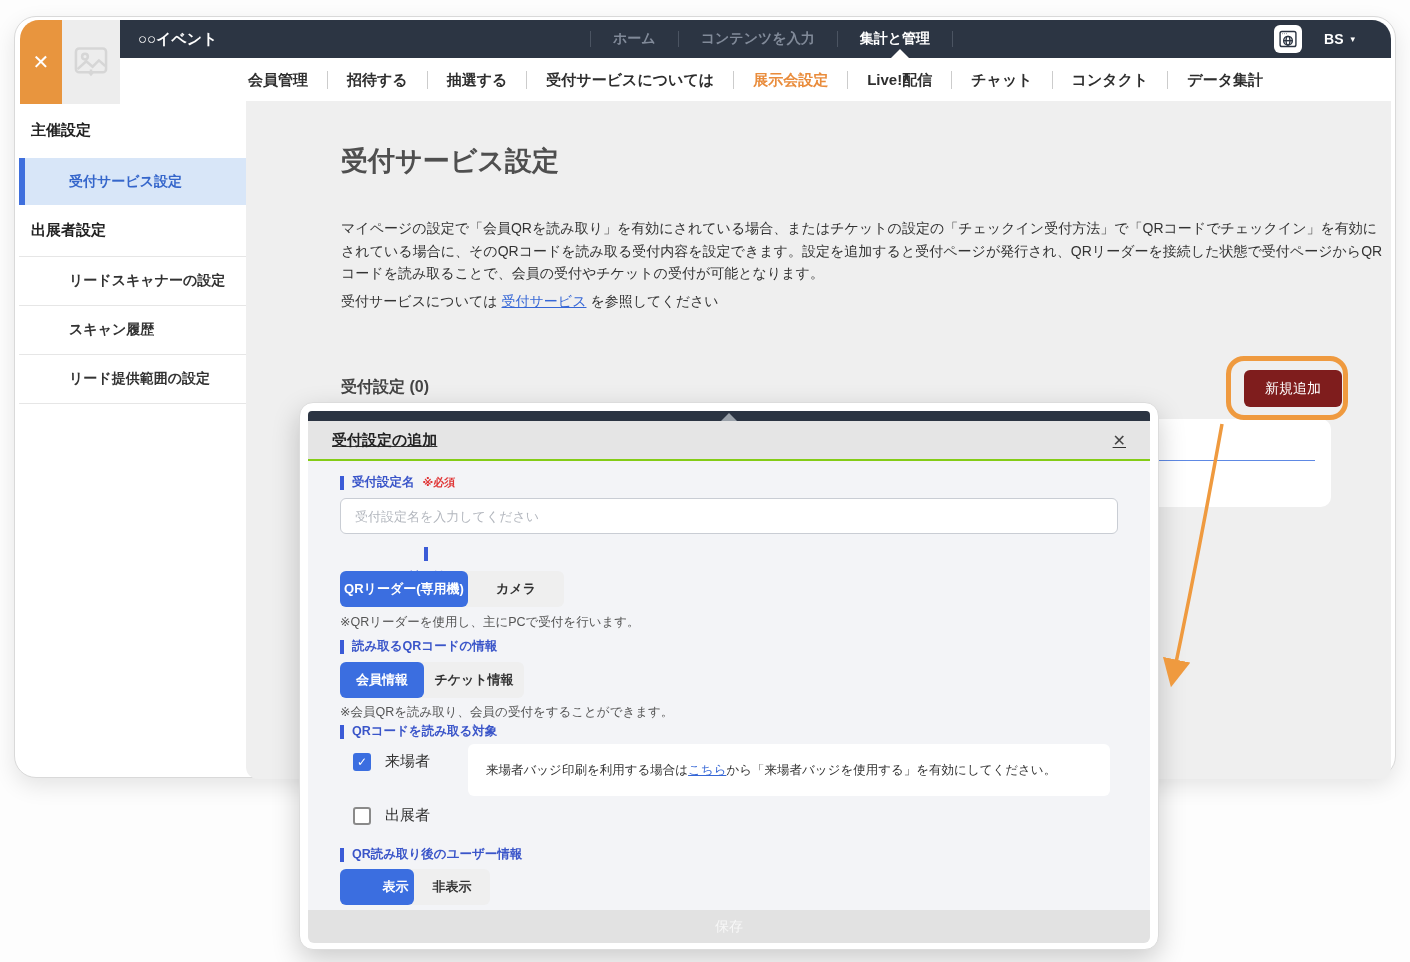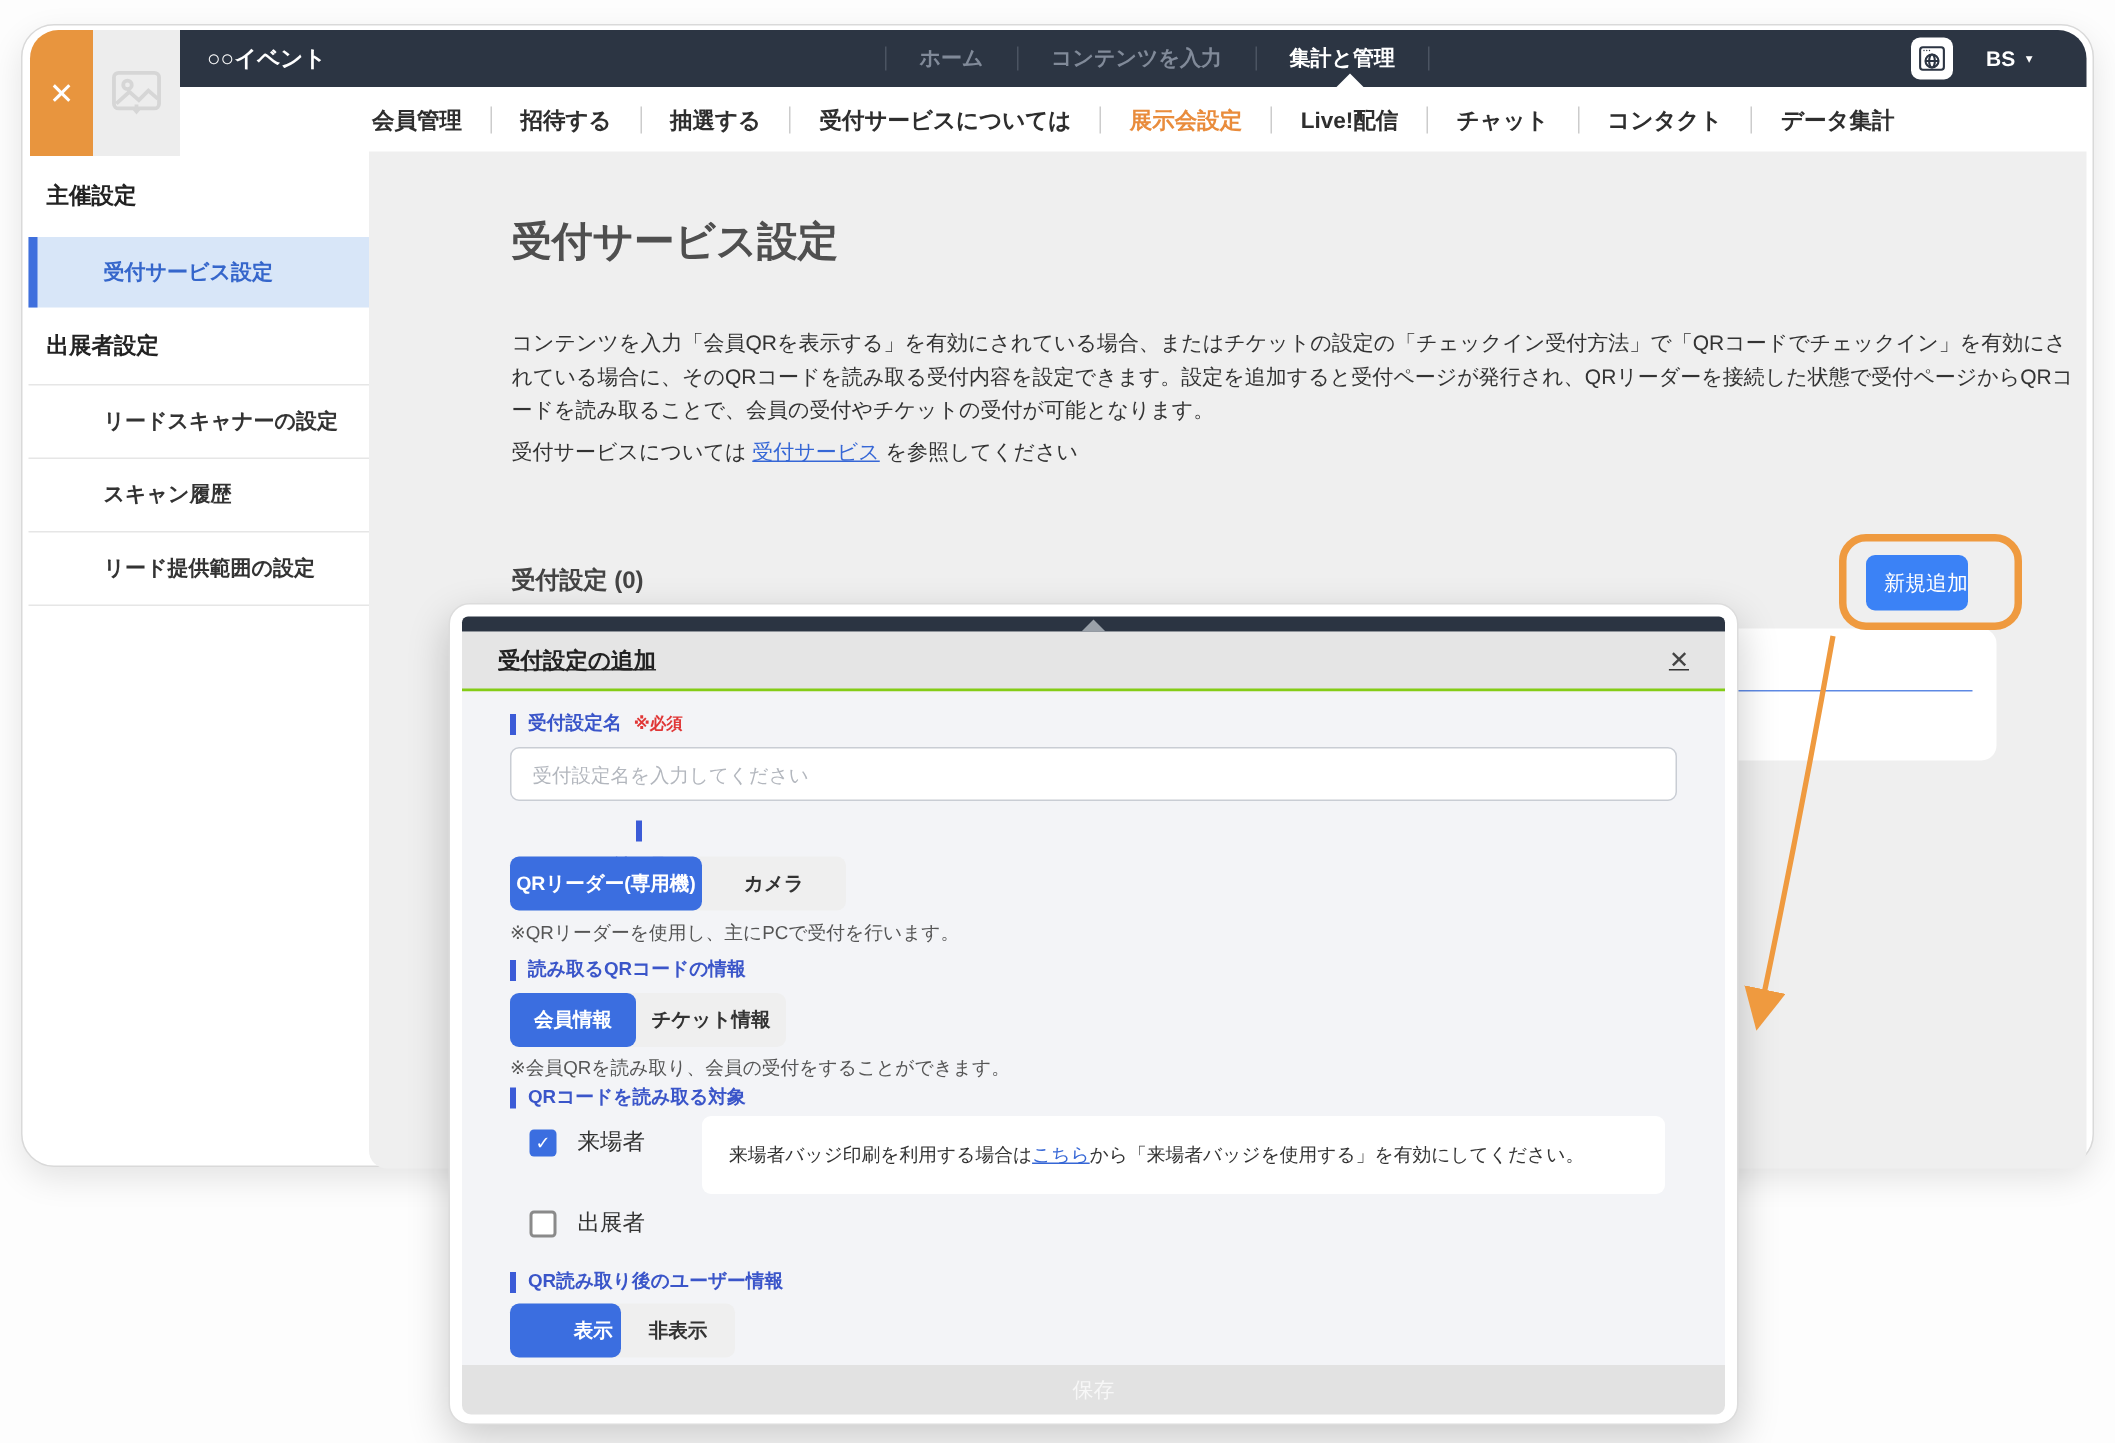--- a/index.html
+++ b/index.html
@@ -58,23 +58,23 @@
   
   .content-bg { position:absolute; left:231px; top:84px; width:1145px; height:678px;
     background:#efefef; border-radius:0 0 12px 12px; }
 
   .page-title { position:absolute; left:326px; top:126px; font-size:27px; font-weight:bold; color:#4f4f4f; }
   .page-desc { position:absolute; left:326px; top:200px; width:1046px; font-size:14px;
     color:#333; line-height:1.62; }
   .page-ref { position:absolute; left:326px; top:276px; font-size:14px; color:#333; }
   .link { color:#3667d6; text-decoration:underline; cursor:pointer; }
   .list-title { position:absolute; left:326px; top:360px; font-size:16px; font-weight:bold; color:#444; }
-  .add-btn { position:absolute; left:1229px; top:353px; width:68px; height:37px;
-    background:#3b82f6; color:#fff; border:none; border-radius:6px; font-size:14px;
-    font-family:inherit; cursor:pointer;text-align:right; }
+  .add-btn { position:absolute; left:1229px; top:353px; width:98px; height:37px;
+    background:#7f1d1d; color:#fff; border:none; border-radius:6px; font-size:14px;
+    font-family:inherit; cursor:pointer; }
   .list-card { position:absolute; left:326px; top:402px; width:990px; height:88px;
     background:#fff; border-radius:10px; }
   .list-card .head-line { margin:0 16px; height:42px; border-bottom:1px solid #5e89e4; }
 
   
   .modal-card { position:absolute; left:299px; top:402px; width:860px; height:548px;
     background:#fff; border:1px solid #dcdcdc; border-radius:14px; padding:8px;
     box-shadow:0 10px 28px rgba(0,0,0,.20); z-index:50; }
   .modal-strip { position:relative; height:10px; background:#2b3442; border-radius:4px 4px 0 0; }
   .strip-caret { position:absolute; left:50%; bottom:0; transform:translateX(-50%); width:0; height:0;
@@ -195,21 +195,21 @@
     <div class="sidebar">
       <div class="side-header">主催設定</div>
       <div class="side-active">受付サービス設定</div>
       <div class="side-header bordered">出展者設定</div>
       <div class="side-item">リードスキャナーの設定</div>
       <div class="side-item">スキャン履歴</div>
       <div class="side-item">リード提供範囲の設定</div>
     </div>
 
     <h1 class="page-title">受付サービス設定</h1>
-    <p class="page-desc">コンテンツを入力「会員QRを表示する」を有効にされている場合、またはチケットの設定の「チェックイン受付方法」で「QRコードでチェックイン」を有効にされている場合に、そのQRコードを読み取る受付内容を設定できます。設定を追加すると受付ページが発行され、QRリーダーを接続した状態で受付ページからQRコードを読み取ることで、会員の受付やチケットの受付が可能となります。</p>
+    <p class="page-desc">マイページの設定で「会員QRを読み取り」を有効にされている場合、またはチケットの設定の「チェックイン受付方法」で「QRコードでチェックイン」を有効にされている場合に、そのQRコードを読み取る受付内容を設定できます。設定を追加すると受付ページが発行され、QRリーダーを接続した状態で受付ページからQRコードを読み取ることで、会員の受付やチケットの受付が可能となります。</p>
     <p class="page-ref"><span>受付サービスについては </span><span class="link">受付サービス</span><span> を参照してください</span></p>
 
     <div class="list-title">受付設定 (0)</div>
     <button class="add-btn">新規追加</button>
 
     <div class="list-card">
       <div class="head-line"></div>
     </div>
   </div>
 

